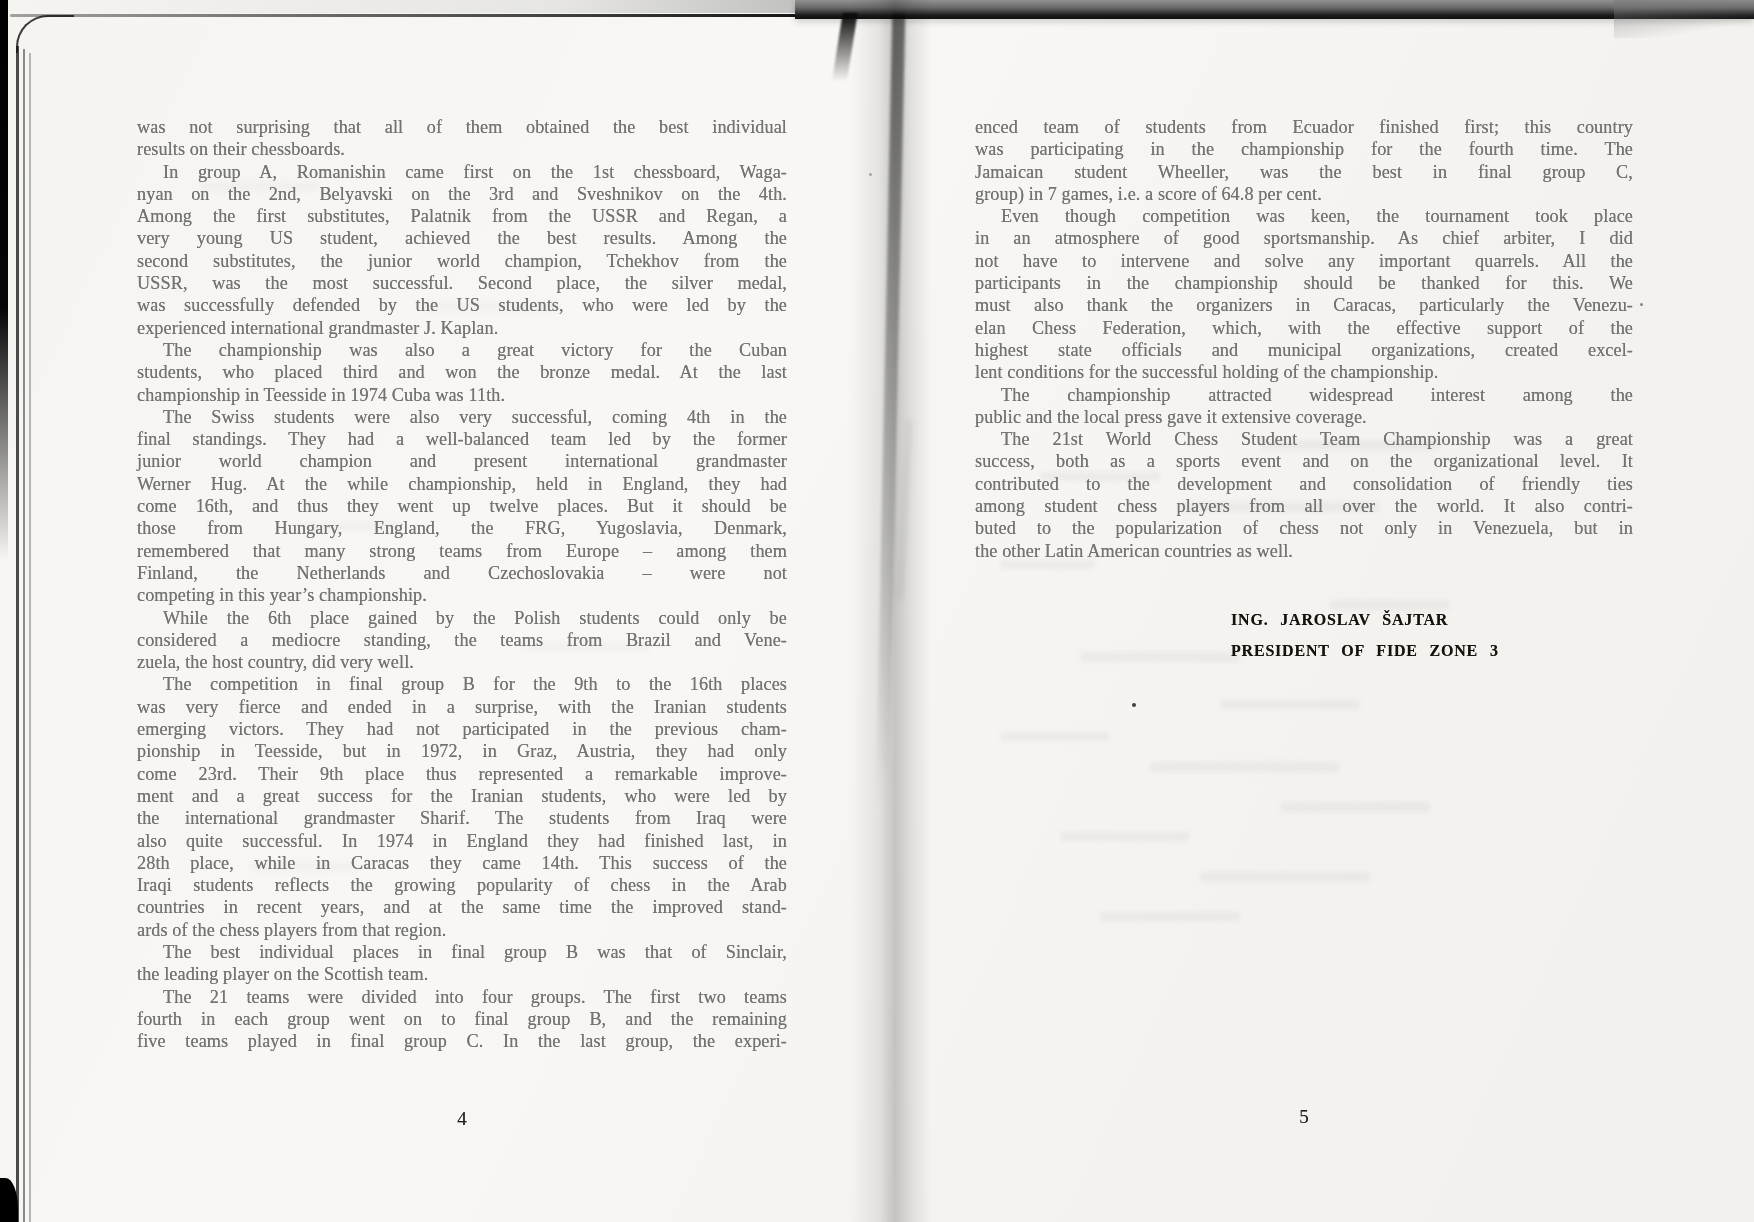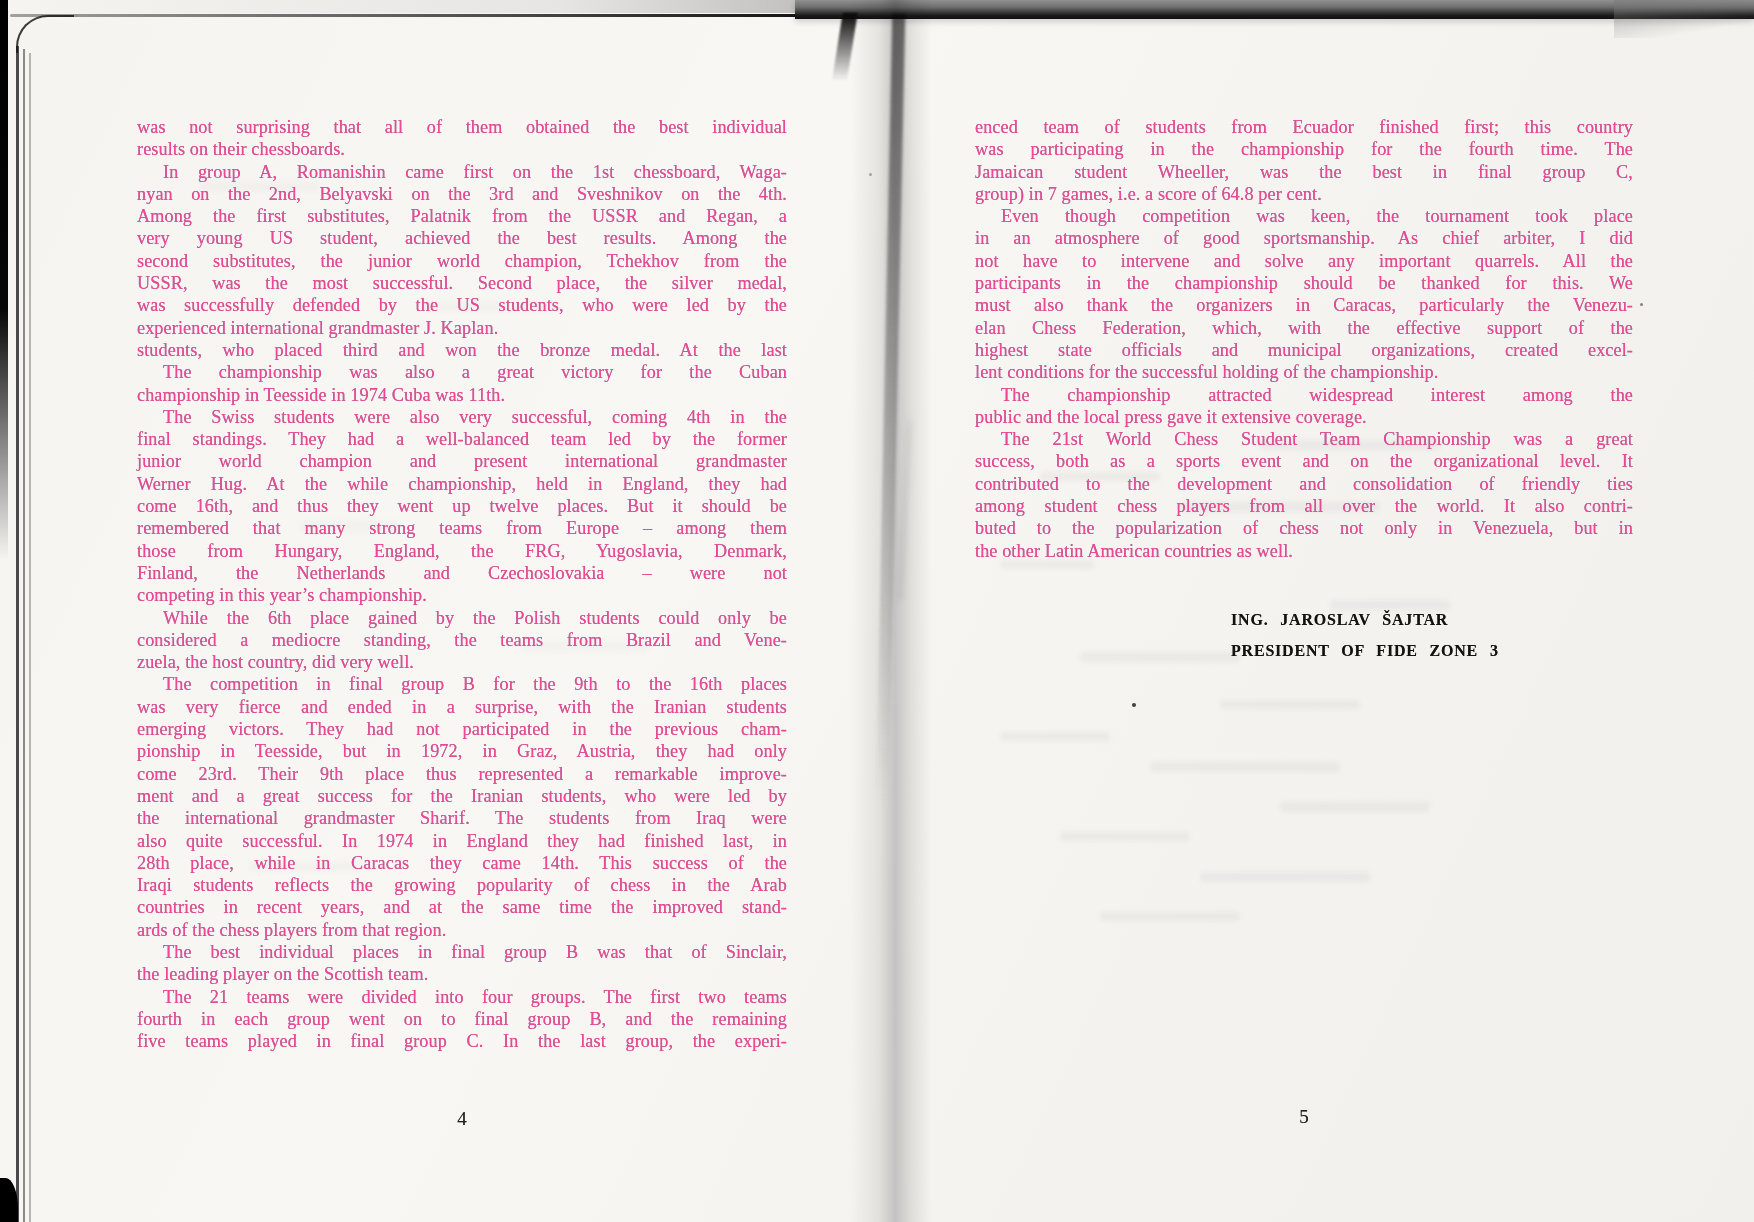--- a/index.html
+++ b/index.html
@@ -9,21 +9,21 @@
     font-family:"Liberation Serif","DejaVu Serif",serif;
     color:#1f1d1b;
   }
   .abs{position:absolute;}
   
   .textcol{
     position:absolute;
     font-size:18.2px;
     line-height:22.3px;
     letter-spacing:0.1px;
-    color:#ec4899;
+    color:#737373;
     text-shadow:0 0 0.5px rgba(40,38,36,0.55);
   }
   .line{ text-align:justify; text-align-last:justify; white-space:normal; }
   .line.end{ text-align-last:left; }
   .line.ind{ text-indent:26px; }
   #left-col{ left:137px; top:116px; width:650px; }
   #right-col{ left:975px; top:116px; width:658px; }
   .pagenum{
     position:absolute; font-size:19px; color:#23211f; text-align:center;
     text-shadow:0 0 0.5px rgba(40,38,36,0.5);
@@ -123,30 +123,30 @@
       <div class="line">was not surprising that all of them obtained the best individual</div>
       <div class="line end">results on their chessboards.</div>
       <div class="line ind">In group A, Romanishin came first on the 1st chessboard, Waga-</div>
       <div class="line">nyan on the 2nd, Belyavski on the 3rd and Sveshnikov on the 4th.</div>
       <div class="line">Among the first substitutes, Palatnik from the USSR and Regan, a</div>
       <div class="line">very young US student, achieved the best results. Among the</div>
       <div class="line">second substitutes, the junior world champion, Tchekhov from the</div>
       <div class="line">USSR, was the most successful. Second place, the silver medal,</div>
       <div class="line">was successfully defended by the US students, who were led by the</div>
       <div class="line end">experienced international grandmaster J. Kaplan.</div>
+      <div class="line ind">The championship was also a great victory for the Cuban</div>
       <div class="line">students, who placed third and won the bronze medal. At the last</div>
-      <div class="line ind">The championship was also a great victory for the Cuban</div>
       <div class="line end">championship in Teesside in 1974 Cuba was 11th.</div>
       <div class="line ind">The Swiss students were also very successful, coming 4th in the</div>
       <div class="line">final standings. They had a well-balanced team led by the former</div>
       <div class="line">junior world champion and present international grandmaster</div>
       <div class="line">Werner Hug. At the while championship, held in England, they had</div>
       <div class="line">come 16th, and thus they went up twelve places. But it should be</div>
+      <div class="line">those from Hungary, England, the FRG, Yugoslavia, Denmark,</div>
       <div class="line">remembered that many strong teams from Europe – among them</div>
-      <div class="line">those from Hungary, England, the FRG, Yugoslavia, Denmark,</div>
       <div class="line">Finland, the Netherlands and Czechoslovakia – were not</div>
       <div class="line end">competing in this year’s championship.</div>
       <div class="line ind">While the 6th place gained by the Polish students could only be</div>
       <div class="line">considered a mediocre standing, the teams from Brazil and Vene-</div>
       <div class="line end">zuela, the host country, did very well.</div>
       <div class="line ind">The competition in final group B for the 9th to the 16th places</div>
       <div class="line">was very fierce and ended in a surprise, with the Iranian students</div>
       <div class="line">emerging victors. They had not participated in the previous cham-</div>
       <div class="line">pionship in Teesside, but in 1972, in Graz, Austria, they had only</div>
       <div class="line">come 23rd. Their 9th place thus represented a remarkable improve-</div>

